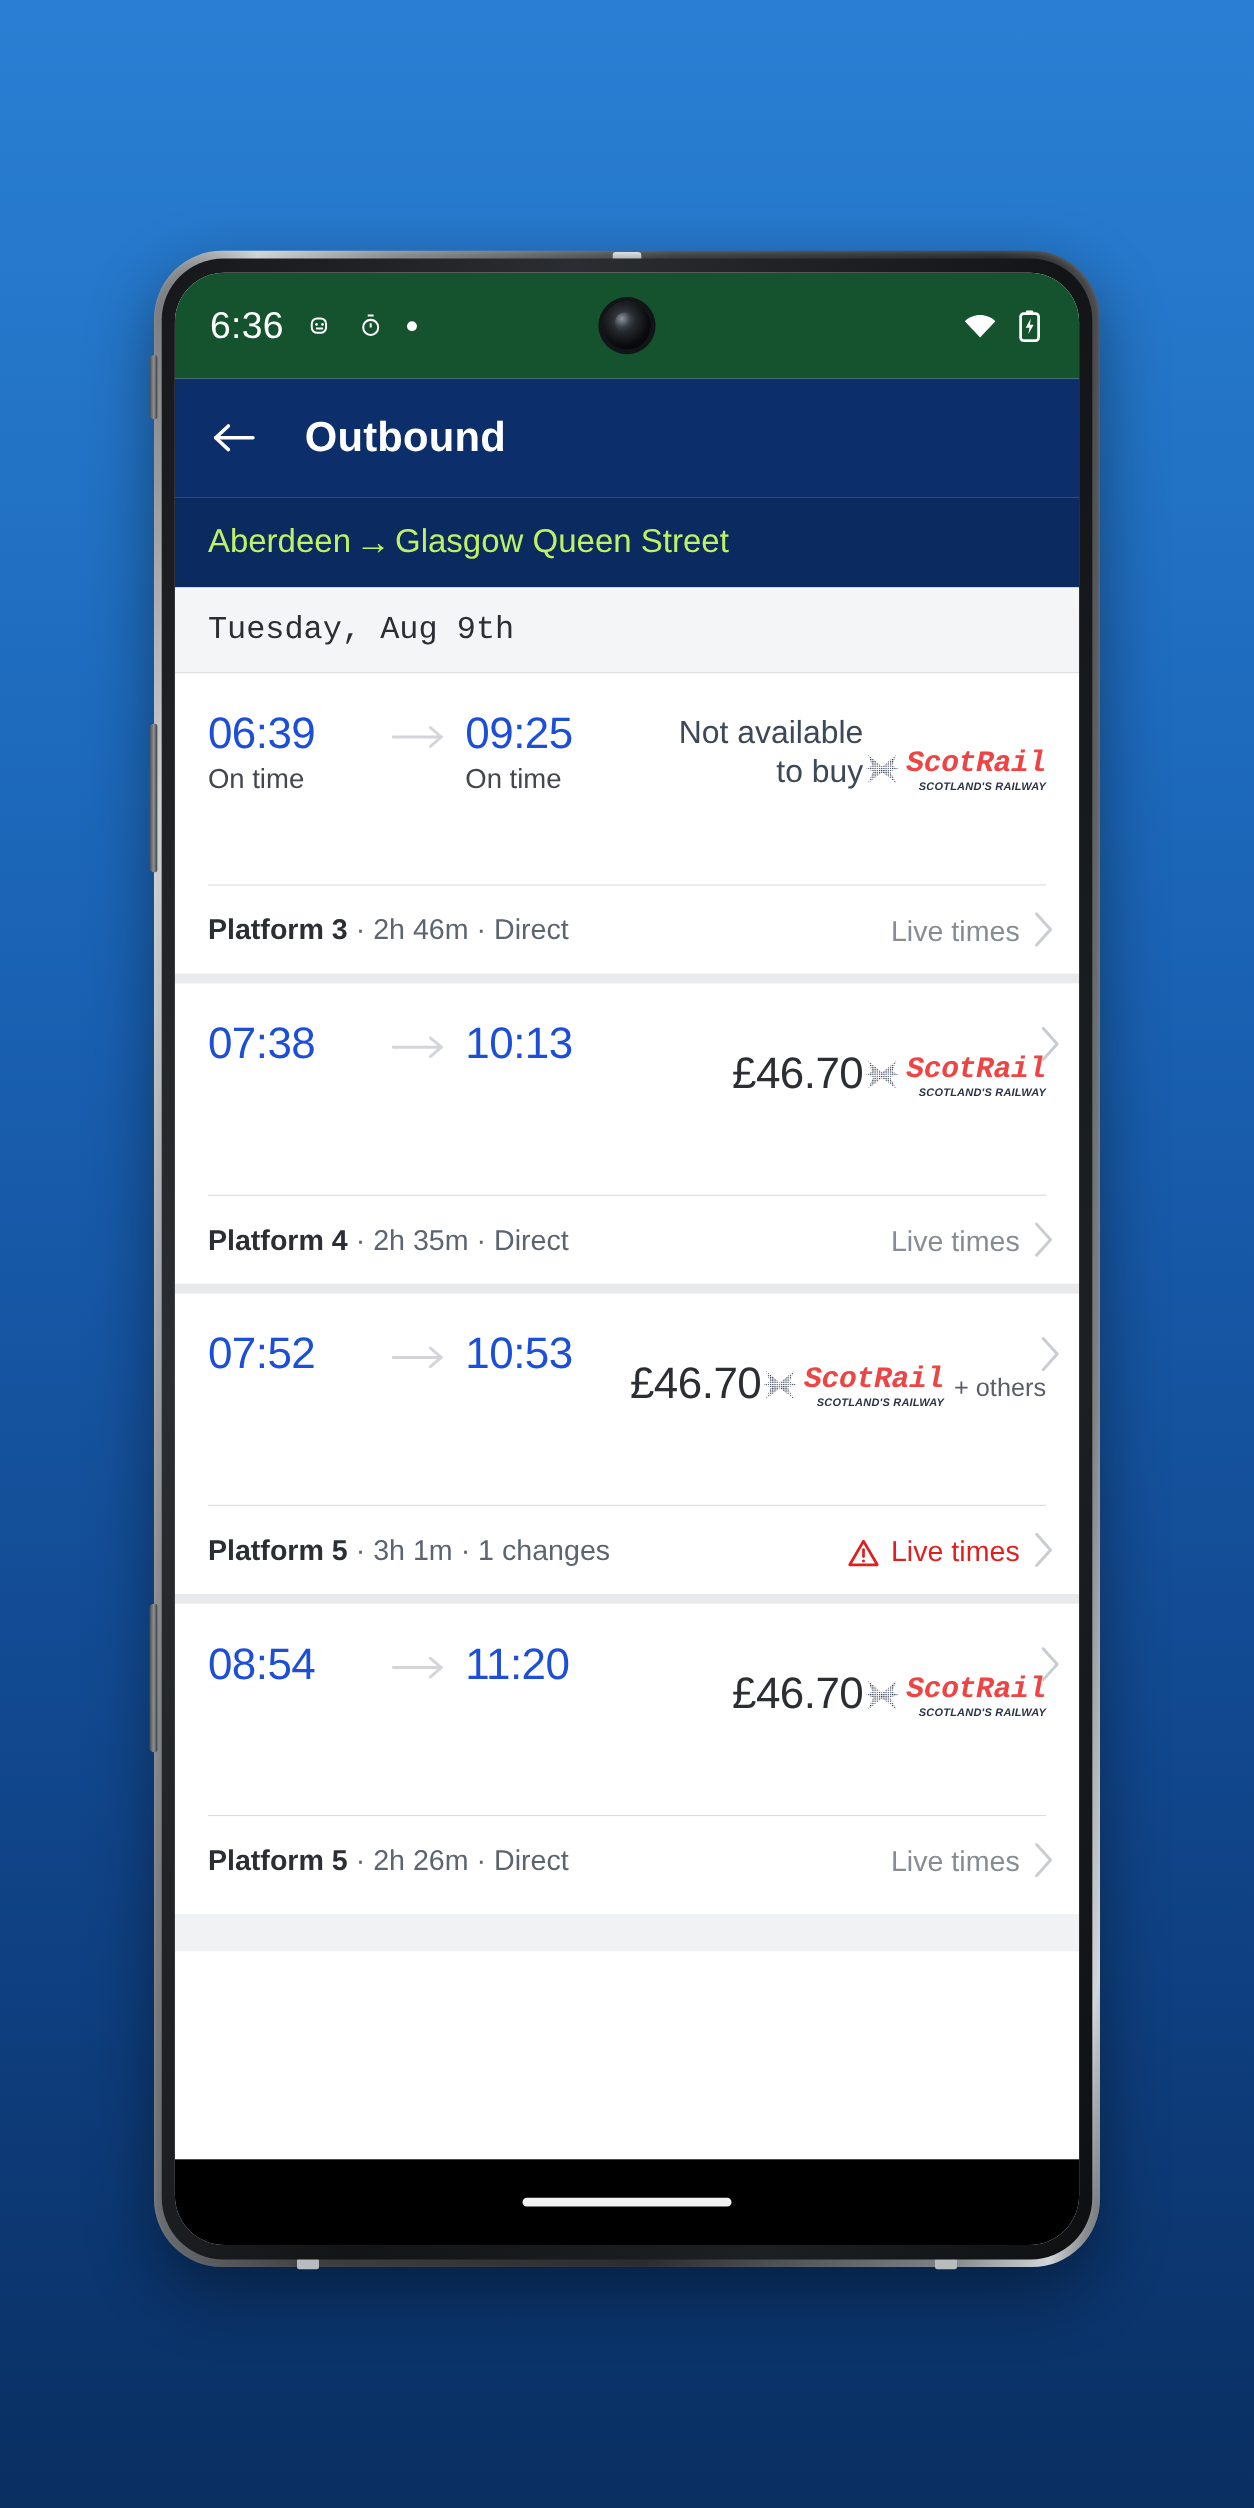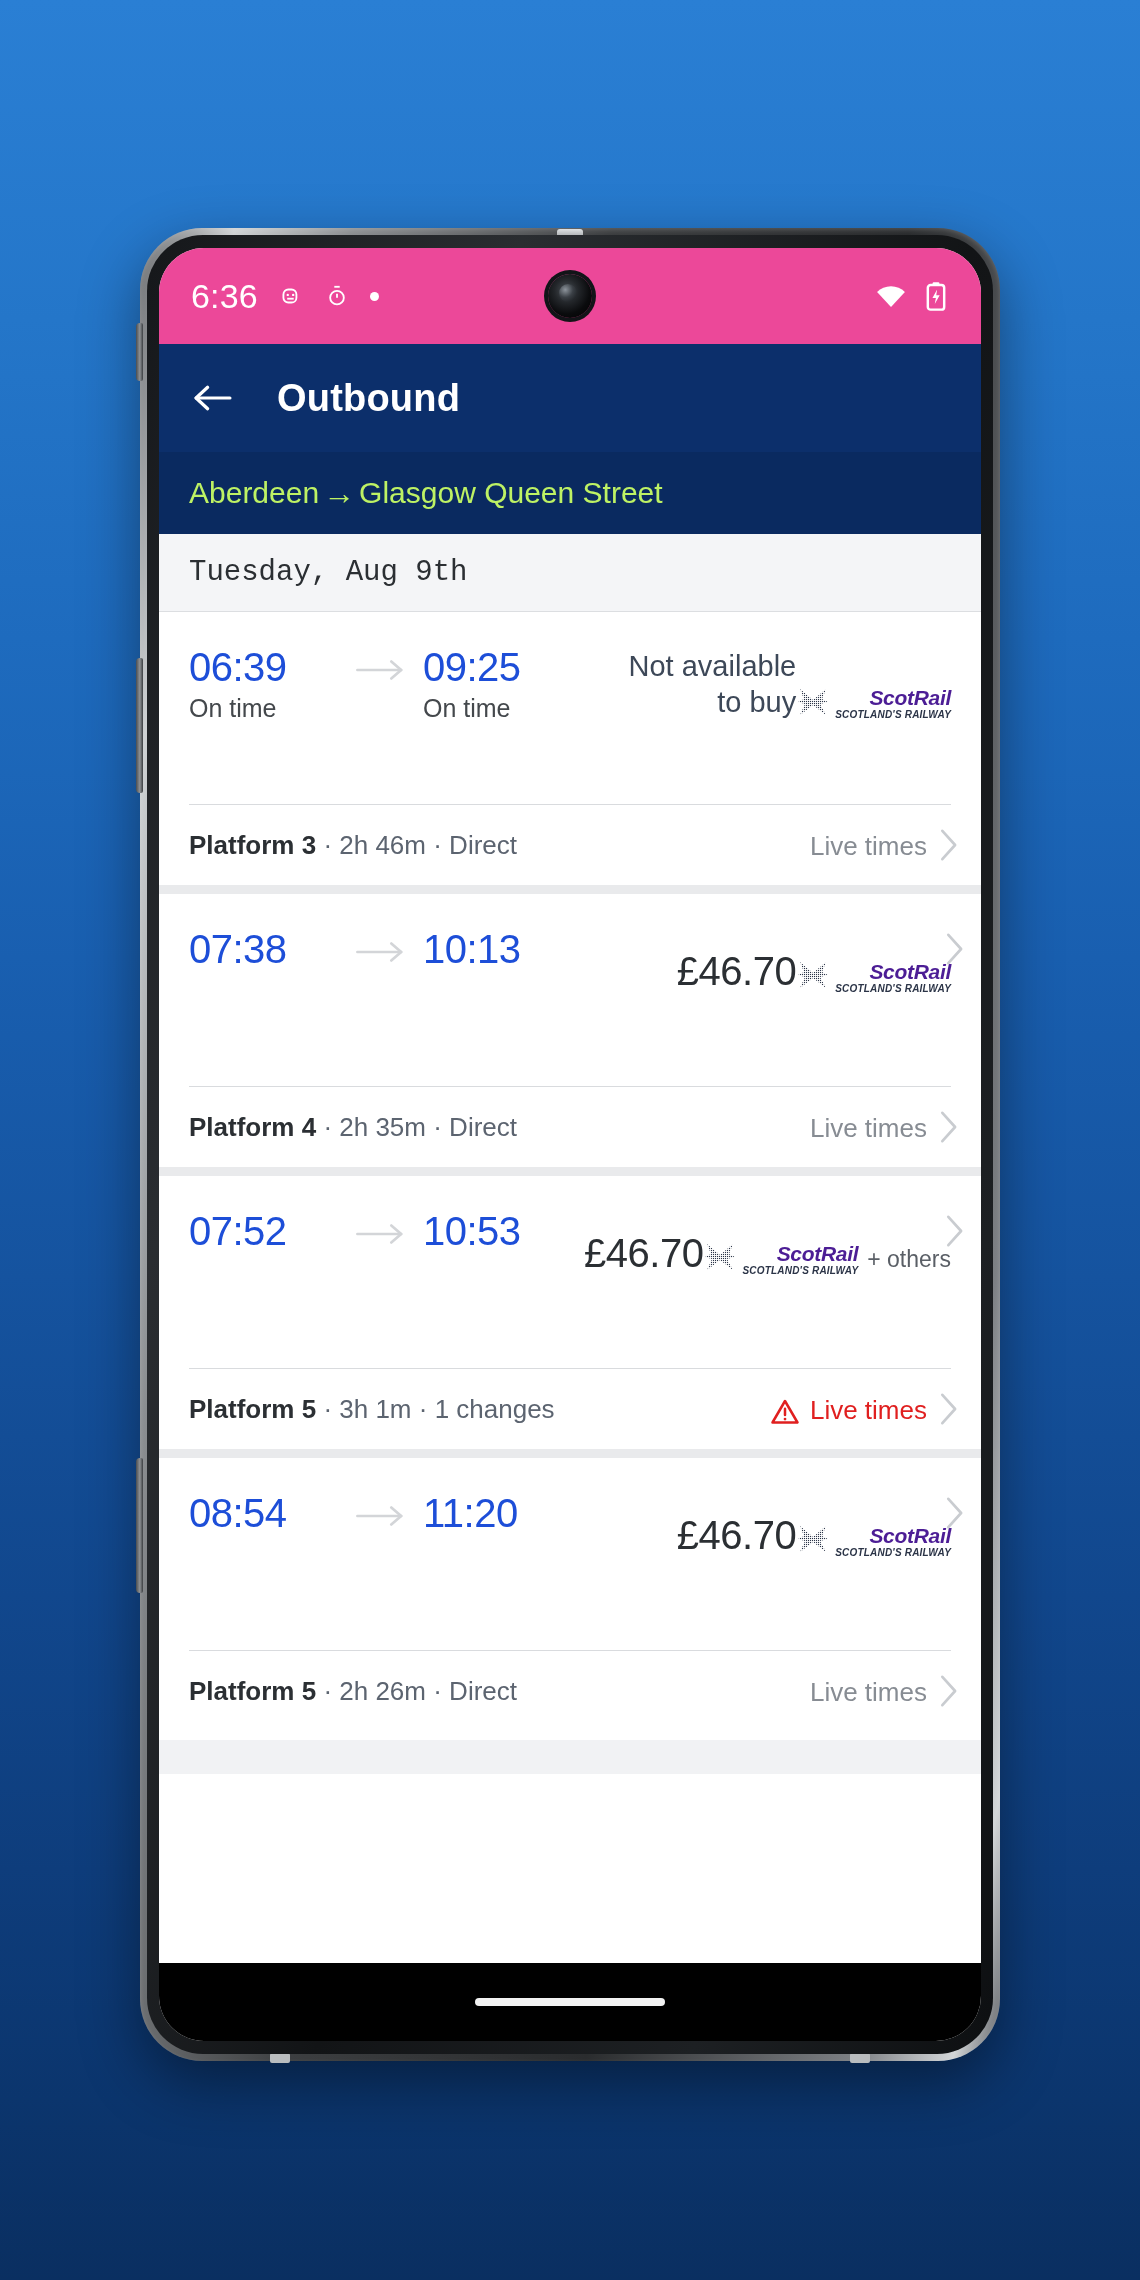--- a/index.html
+++ b/index.html
@@ -83,21 +83,21 @@
     width: 20px; height: 10px;
     background: #b9bcbe;
     border-radius: 2px;
   }
   .bottom-notch.l { left: 130px; }
   .bottom-notch.r { right: 130px; }
 
   
   .statusbar {
     height: 96px;
-    background: #ec4899;
+    background: #14532d;
     position: relative;
     display: flex;
     align-items: center;
     padding: 0 34px 0 32px;
     color: #ffffff;
     gap: 32px;
   }
   .sb-left {
     display: flex;
     align-items: center;
@@ -283,25 +283,26 @@
     align-items: center;
     gap: 5px;
   }
   .scotrail-mark { flex: 0 0 auto; }
   .scotrail-text {
     display: flex;
     flex-direction: column;
     line-height: 1;
   }
   .scotrail-name {
-    font-size: 21px;
+    font-size: 27px;
     font-weight: bold;
     font-style: italic;
-    color: #4c1d95;
+    color: #ef4444;
     letter-spacing: -0.3px;
+    font-family: Liberation Mono, monospace;
   }
   .scotrail-sub {
     font-size: 10px;
     font-weight: bold;
     font-style: italic;
     color: #2b3447;
     letter-spacing: 0.2px;
     margin-top: 2px;
   }
 

